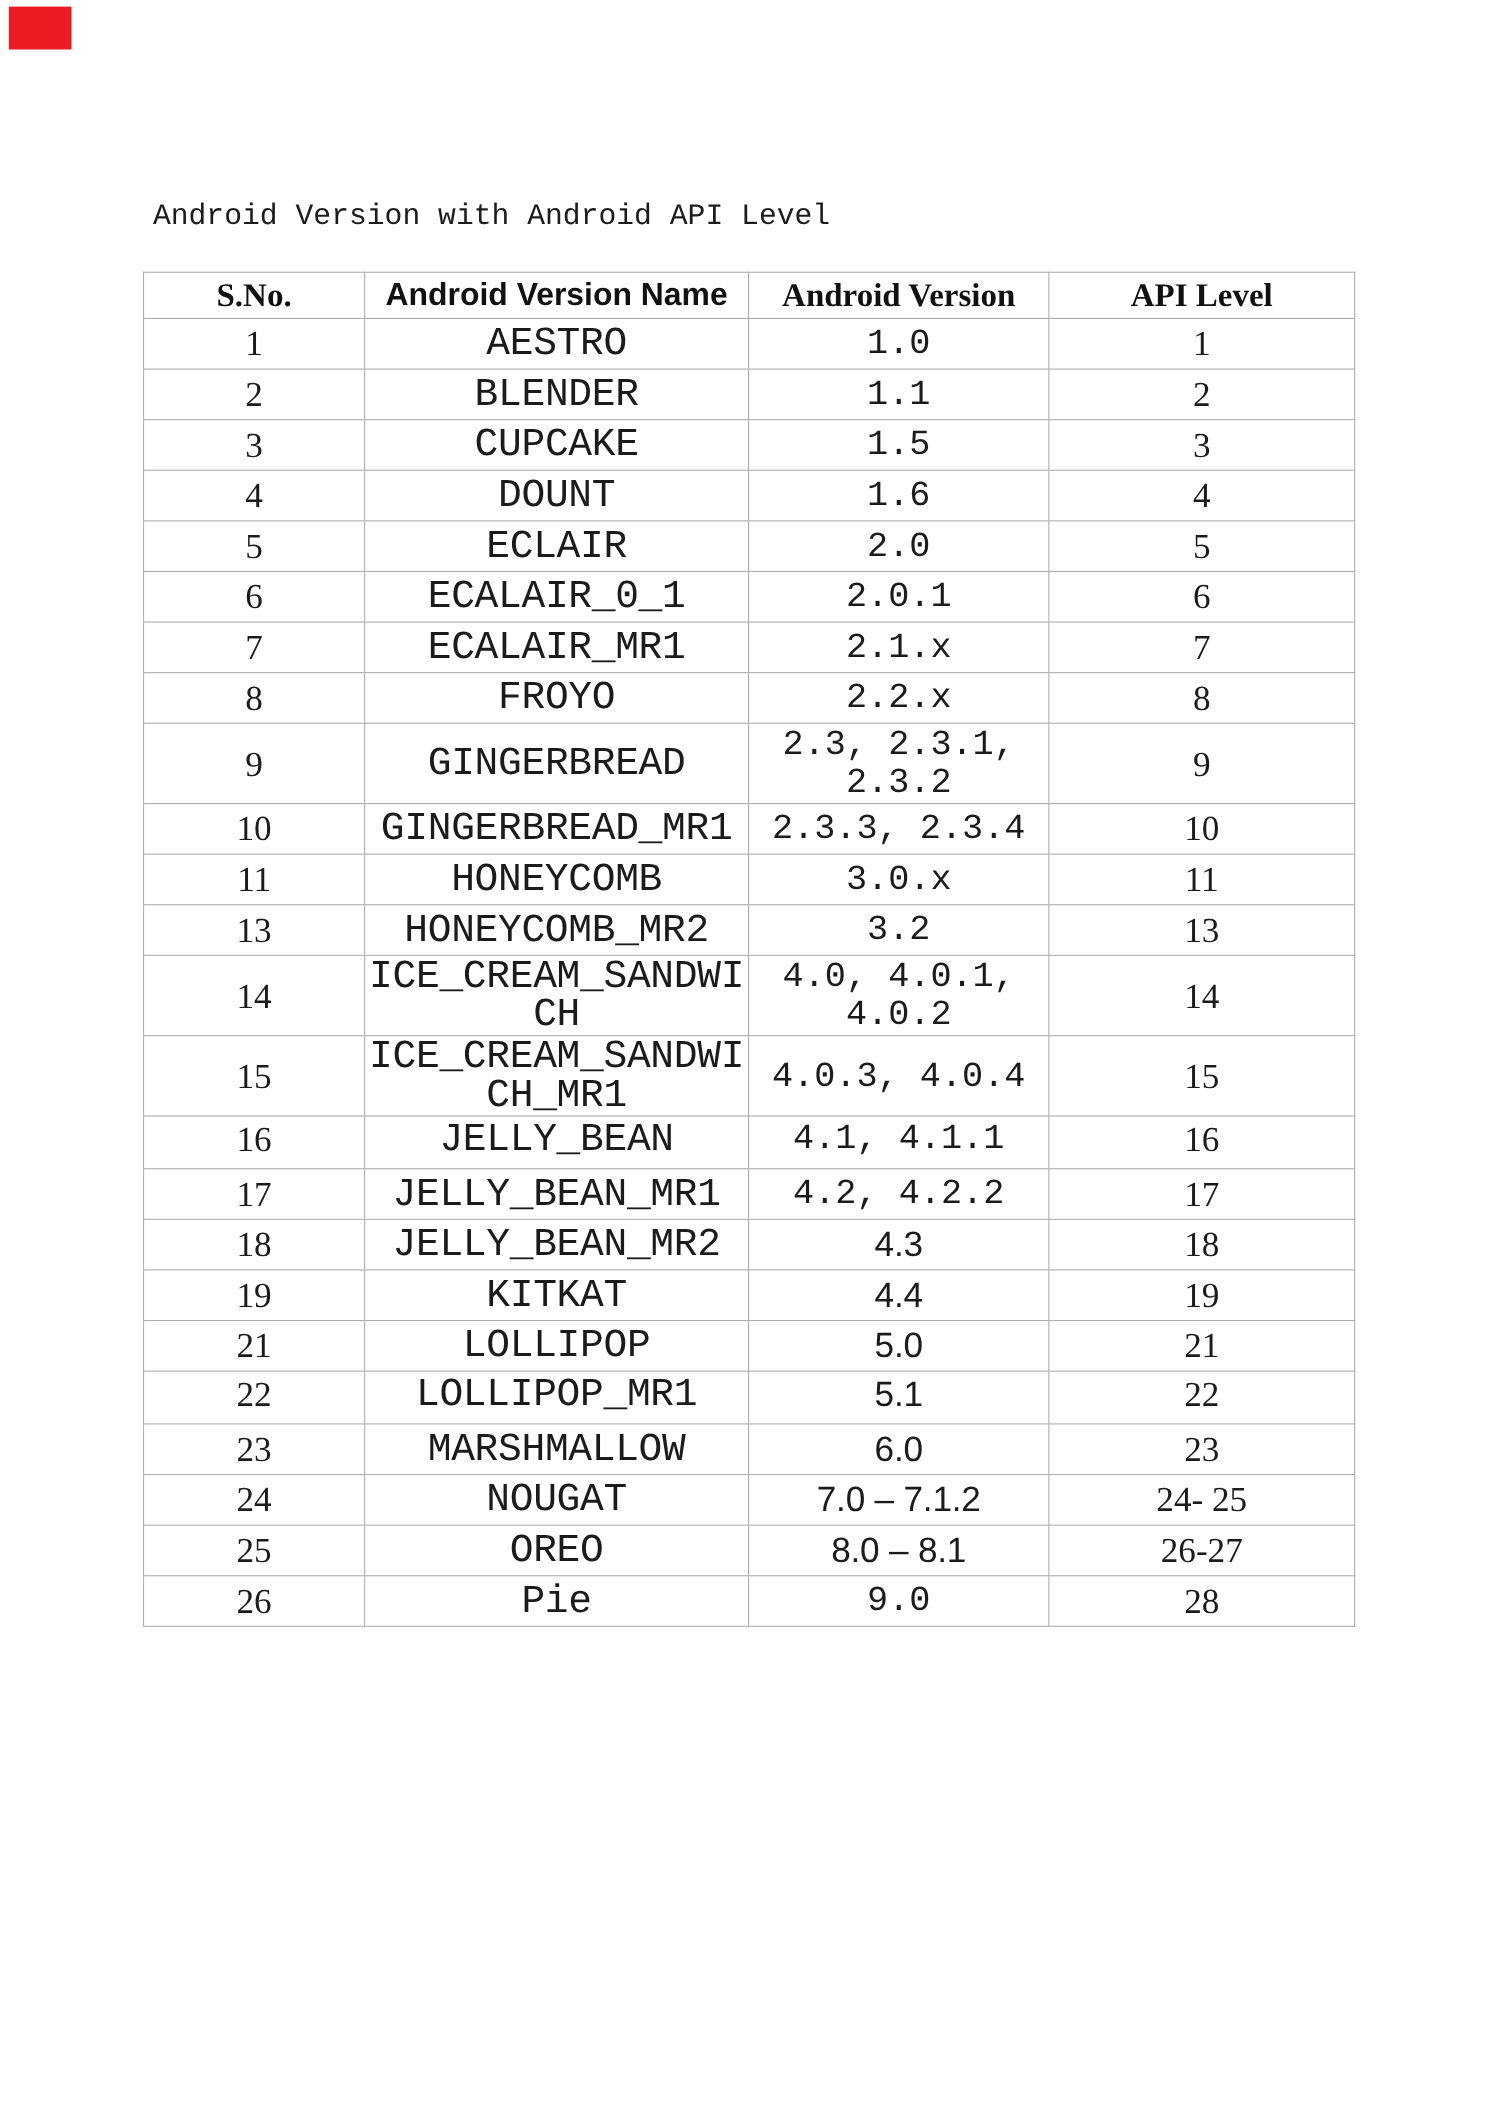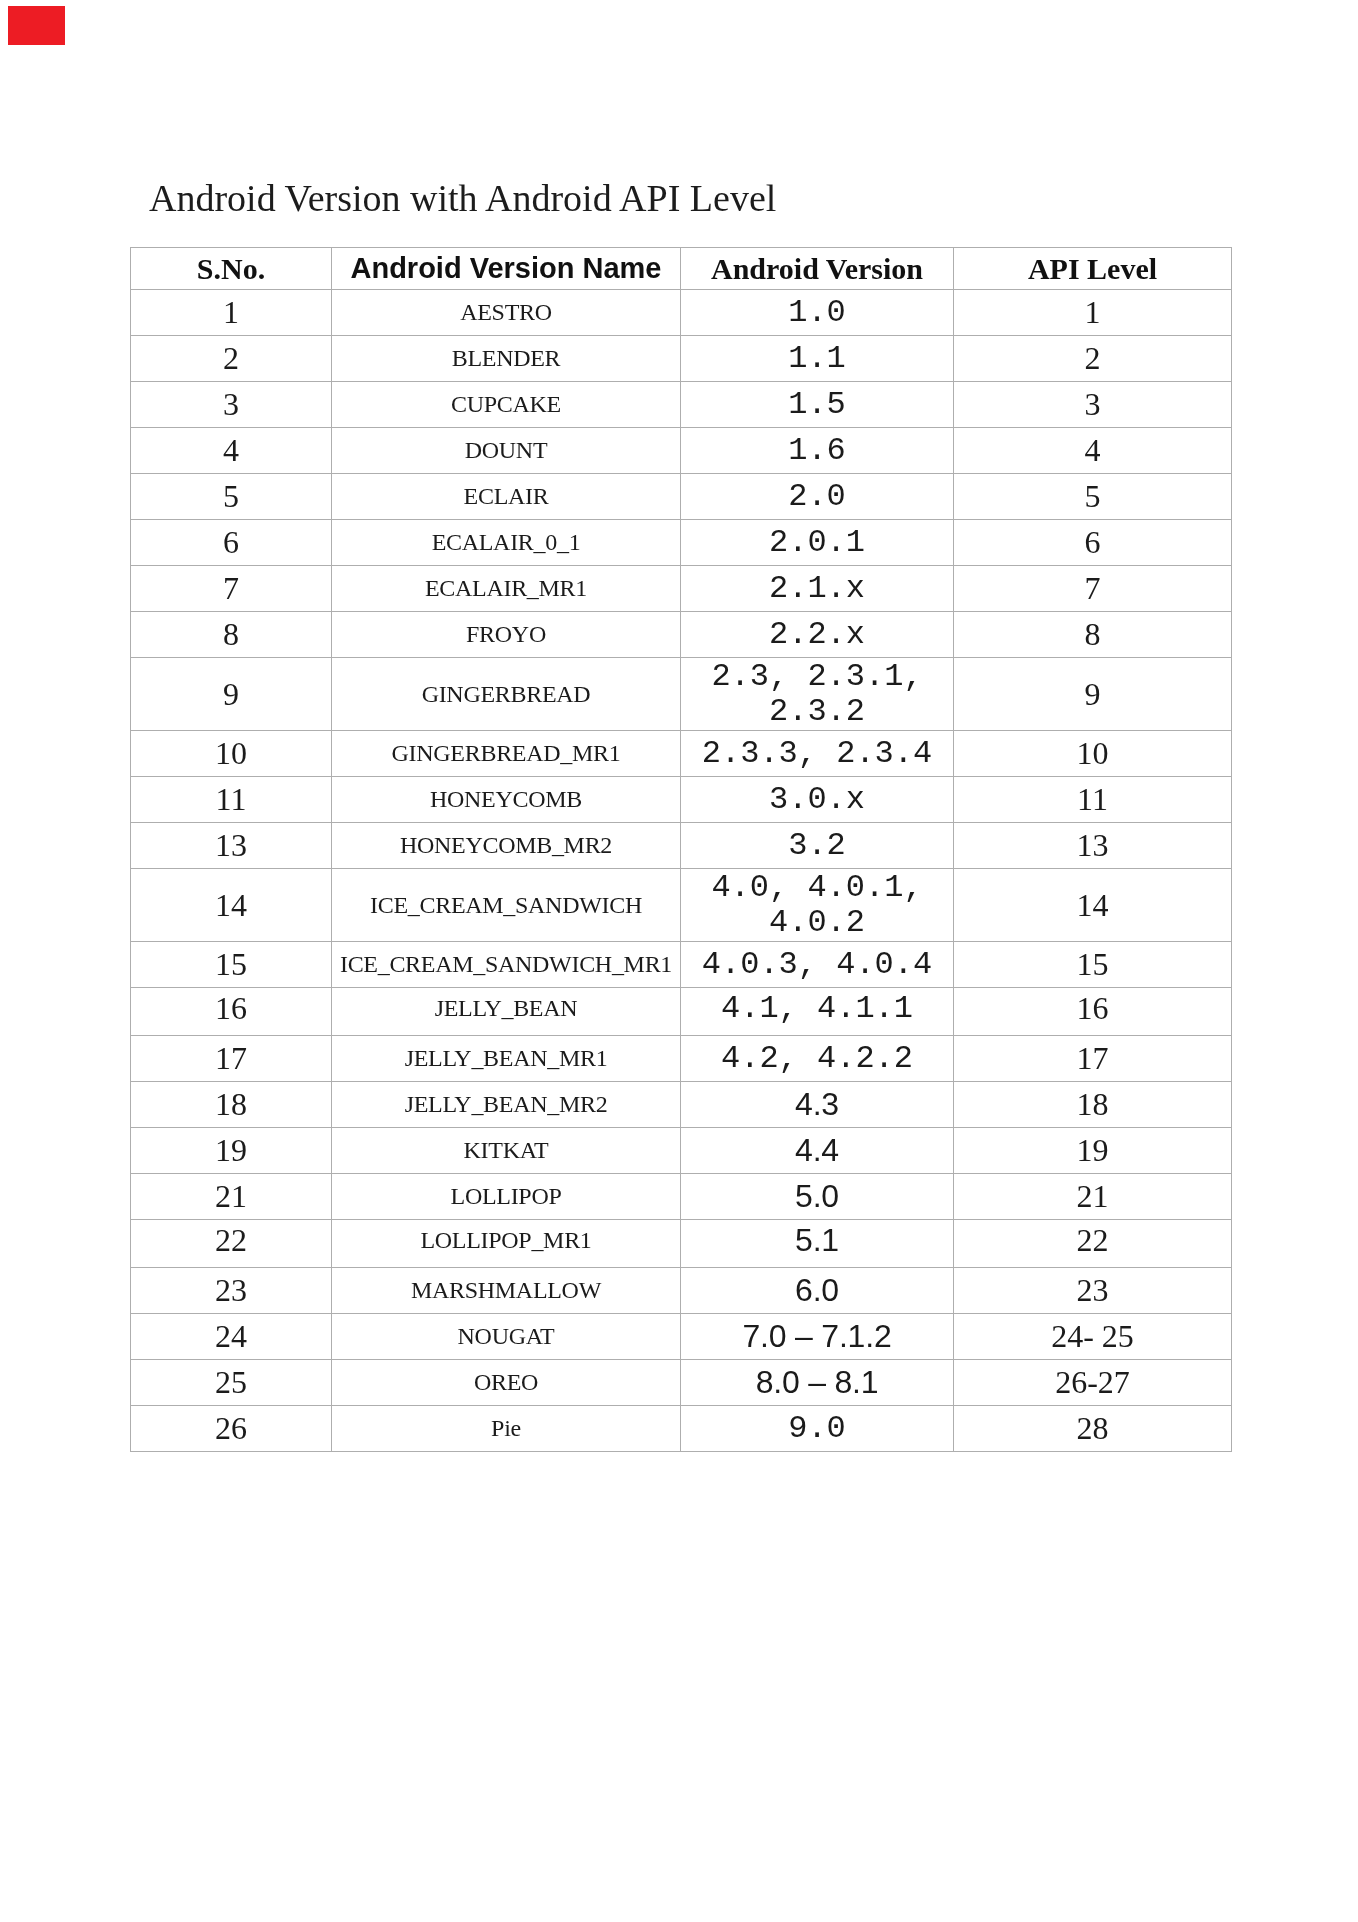--- a/index.html
+++ b/index.html
@@ -4,23 +4,23 @@
 <style>
   html,body{margin:0;padding:0;}
   body{
     width:1358px;height:1922px;background:#ffffff;position:relative;
     overflow:hidden;font-family:"Liberation Sans",sans-serif;
   }
   .red-marker{
     position:absolute;left:8px;top:6px;width:57px;height:39px;
   }
   .page-title{
-    position:absolute;left:149px;top:179px;margin:0;
-    font-family:Liberation Serif, serif;font-weight:400;
-    font-size:38px;line-height:38px;color:#1c1c1c;letter-spacing:0;
+    position:absolute;left:139px;top:179px;margin:0;
+    font-family:Liberation Mono, monospace;font-weight:400;
+    font-size:27px;line-height:38px;color:#1c1c1c;letter-spacing:0;
   }
   table.api-table{
     position:absolute;left:130px;top:247px;width:1101px;
     border-collapse:collapse;table-layout:fixed;background:#ffffff;padding-left:43px;
   }
   .api-table th,.api-table td{
     border:1px solid #aeaeae;text-align:center;padding:1px 3px;overflow:hidden;
   }
   .api-table th{
     height:39px;font-family:"Liberation Serif",serif;font-weight:700;
@@ -29,21 +29,21 @@
   .api-table th.h-sans{
     font-family:"Liberation Sans",sans-serif;font-size:29px;
   }
   .api-table td{
     height:43px;vertical-align:middle;color:#1b1b1b;line-height:35px;
   }
   td.sno,td.api{
     font-family:"Liberation Serif",serif;font-size:32px;
   }
   td.name{
-    font-family:Liberation Serif, serif;font-size:24px;
+    font-family:Liberation Mono, monospace;font-size:36px;
     letter-spacing:-0.3px;overflow-wrap:anywhere;margin-top:25px;
   }
   td.version{
     font-family:Liberation Mono, monospace;font-size:32px;
   }
   
   tbody tr:nth-child(n+17):nth-child(-n+23) td.version{
     font-family:"Liberation Sans",sans-serif;font-size:32px;letter-spacing:-0.2px;
   }
   

